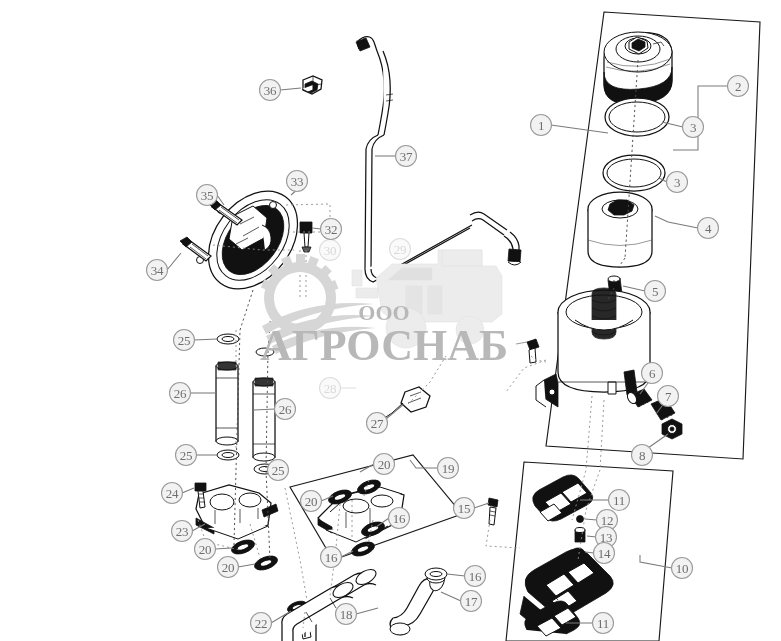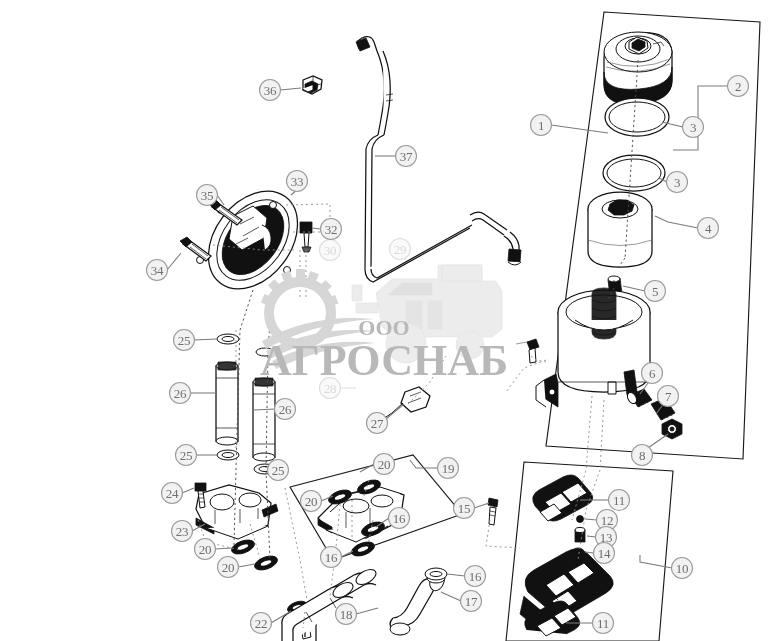--- a/index.html
+++ b/index.html
@@ -14,21 +14,21 @@
   .lead.faded{stroke:#dedede;}
   .panel{fill:none;stroke:#1a1a1a;stroke-width:1.15;}
   .dash{stroke:#4a4a4a;stroke-width:0.95;fill:none;stroke-dasharray:2.2 2.8;}
   .dash2{stroke:#8e8e8e;stroke-width:0.9;fill:none;stroke-dasharray:2 3;}
   .ol{fill:#ffffff;stroke:#111;stroke-width:1.25;}
   .ol2{fill:#ffffff;stroke:#111;stroke-width:1;}
   .dk{fill:#111;stroke:#111;stroke-width:0.8;}
   .md{fill:#5a5a5a;stroke:#111;stroke-width:0.8;}
   .hair{stroke:#111;stroke-width:0.7;fill:none;}
   .hair2{stroke:#444;stroke-width:0.55;fill:none;}
-  #wm{position:absolute;left:256px;top:257px;width:256px;height:128px;opacity:1;pointer-events:none;}
+  #wm{position:absolute;left:256px;top:242px;width:256px;height:128px;opacity:1;pointer-events:none;}
   .wm-gear{fill:#d6d6d6;}
   .wm-txt{fill:#b8b8b8;font-family:"Liberation Serif",serif;font-weight:bold;}
   .wm-mach{fill:#ececec;stroke:#e2e2e2;stroke-width:0.6;}
 </style>
 </head>
 <body>
 
 <div id="stage">
 
   <svg width="781" height="641">

